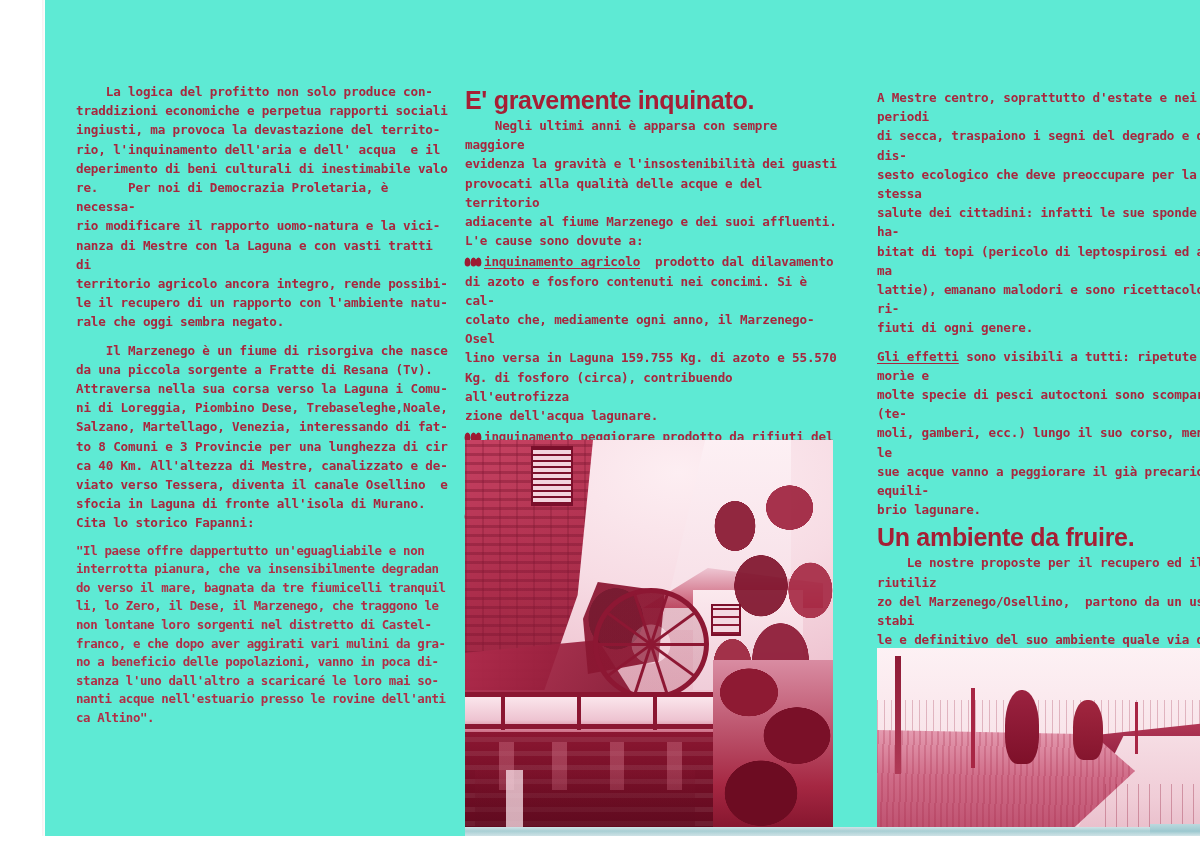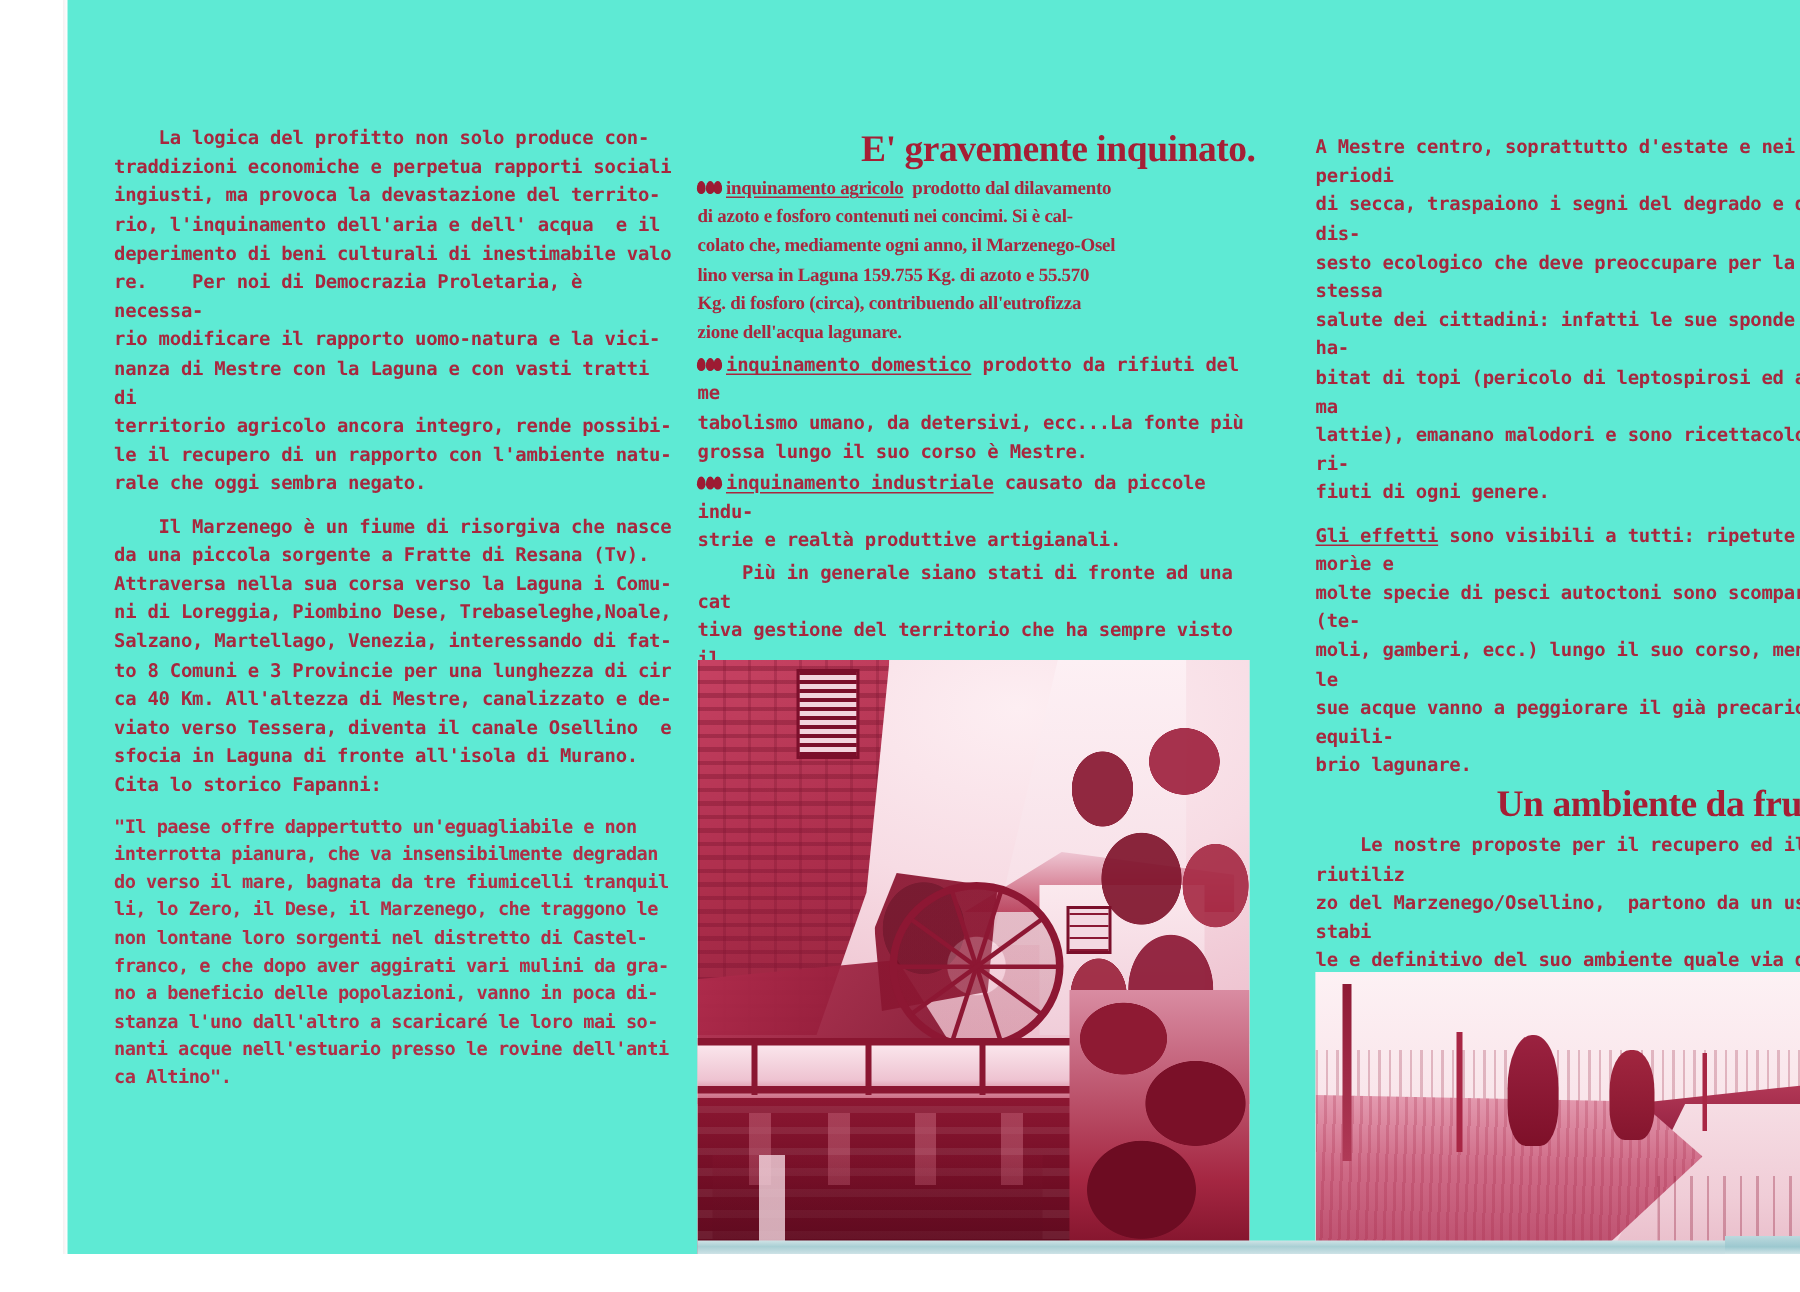--- a/index.html
+++ b/index.html
@@ -42,28 +42,27 @@
     font-family:"DejaVu Sans Mono","Liberation Mono",monospace;
     font-size:12.4px;
     line-height:18.6px;
     letter-spacing:-0.35px;
     white-space:pre-wrap;
     font-weight:700;
     margin:0 0 10px 0;
   }
   h2.heading{
     color:#a51f35;
-    font-family:Liberation Serif, serif;
+    font-family:Liberation Sans, sans-serif;
     font-weight:700;
     font-size:25px;
     line-height:28px;
     letter-spacing:-0.3px;
     margin:4px 0 2px 0;
     padding:0;
-    text-align:right;
   }
   .u{ text-decoration:underline; text-underline-offset:2px; }
 
   
   .bullet{
     display:inline-block;
     width:17px;height:10px;
     position:relative;
     vertical-align:-1px;
     margin-right:2px;
@@ -316,29 +315,34 @@
 no a beneficio delle popolazioni, vanno in poca di-
 stanza l'uno dall'altro a scaricaré le loro mai so-
 nanti acque nell'estuario presso le rovine dell'anti
 ca Altino".</p>
 
   </div>
 
   <div class="col" id="col-2" style="top:86px;">
     <h2 class="heading" style="margin-top:0;">E' gravemente inquinato.</h2>
 
-
-    <p class="body-text li" style="margin-bottom:2px;font-family:Liberation Serif, serif;"><span class="bullet"><i></i><i></i><i></i></span><span class="u">inquinamento agricolo</span><span>  prodotto dal dilavamento
+    <p class="body-text" style="margin-bottom:2px;">    Negli ultimi anni è apparsa con sempre maggiore
+evidenza la gravità e l'insostenibilità dei guasti
+provocati alla qualità delle acque e del territorio
+adiacente al fiume Marzenego e dei suoi affluenti.
+L'e cause sono dovute a:</p>
+
+    <p class="body-text li" style="margin-bottom:2px;"><span class="bullet"><i></i><i></i><i></i></span><span class="u">inquinamento agricolo</span><span>  prodotto dal dilavamento
 di azoto e fosforo contenuti nei concimi. Si è cal-
 colato che, mediamente ogni anno, il Marzenego-Osel
 lino versa in Laguna 159.755 Kg. di azoto e 55.570
 Kg. di fosforo (circa), contribuendo all'eutrofizza
 zione dell'acqua lagunare.</span></p>
 
-    <p class="body-text li" style="margin-bottom:2px;"><span class="bullet"><i></i><i></i><i></i></span><span class="u">inquinamento domestico</span><span> prodotto da rifiuti del me
+    <p class="body-text li" style="margin-bottom:2px;"><span class="bullet"><i></i><i></i><i></i></span><span class="u">inquinamento peggiorare</span><span> prodotto da rifiuti del me
 tabolismo umano, da detersivi, ecc...La fonte più
 grossa lungo il suo corso è Mestre.</span></p>
 
     <p class="body-text li" style="margin-bottom:2px;"><span class="bullet"><i></i><i></i><i></i></span><span class="u">inquinamento industriale</span><span> causato da piccole indu-
 strie e realtà produttive artigianali.</span></p>
 
     <p class="body-text">    Più in generale siano stati di fronte ad una cat
 tiva gestione del territorio che ha sempre visto il
 fiume come una fogna senza importanza.</p>
   </div>

